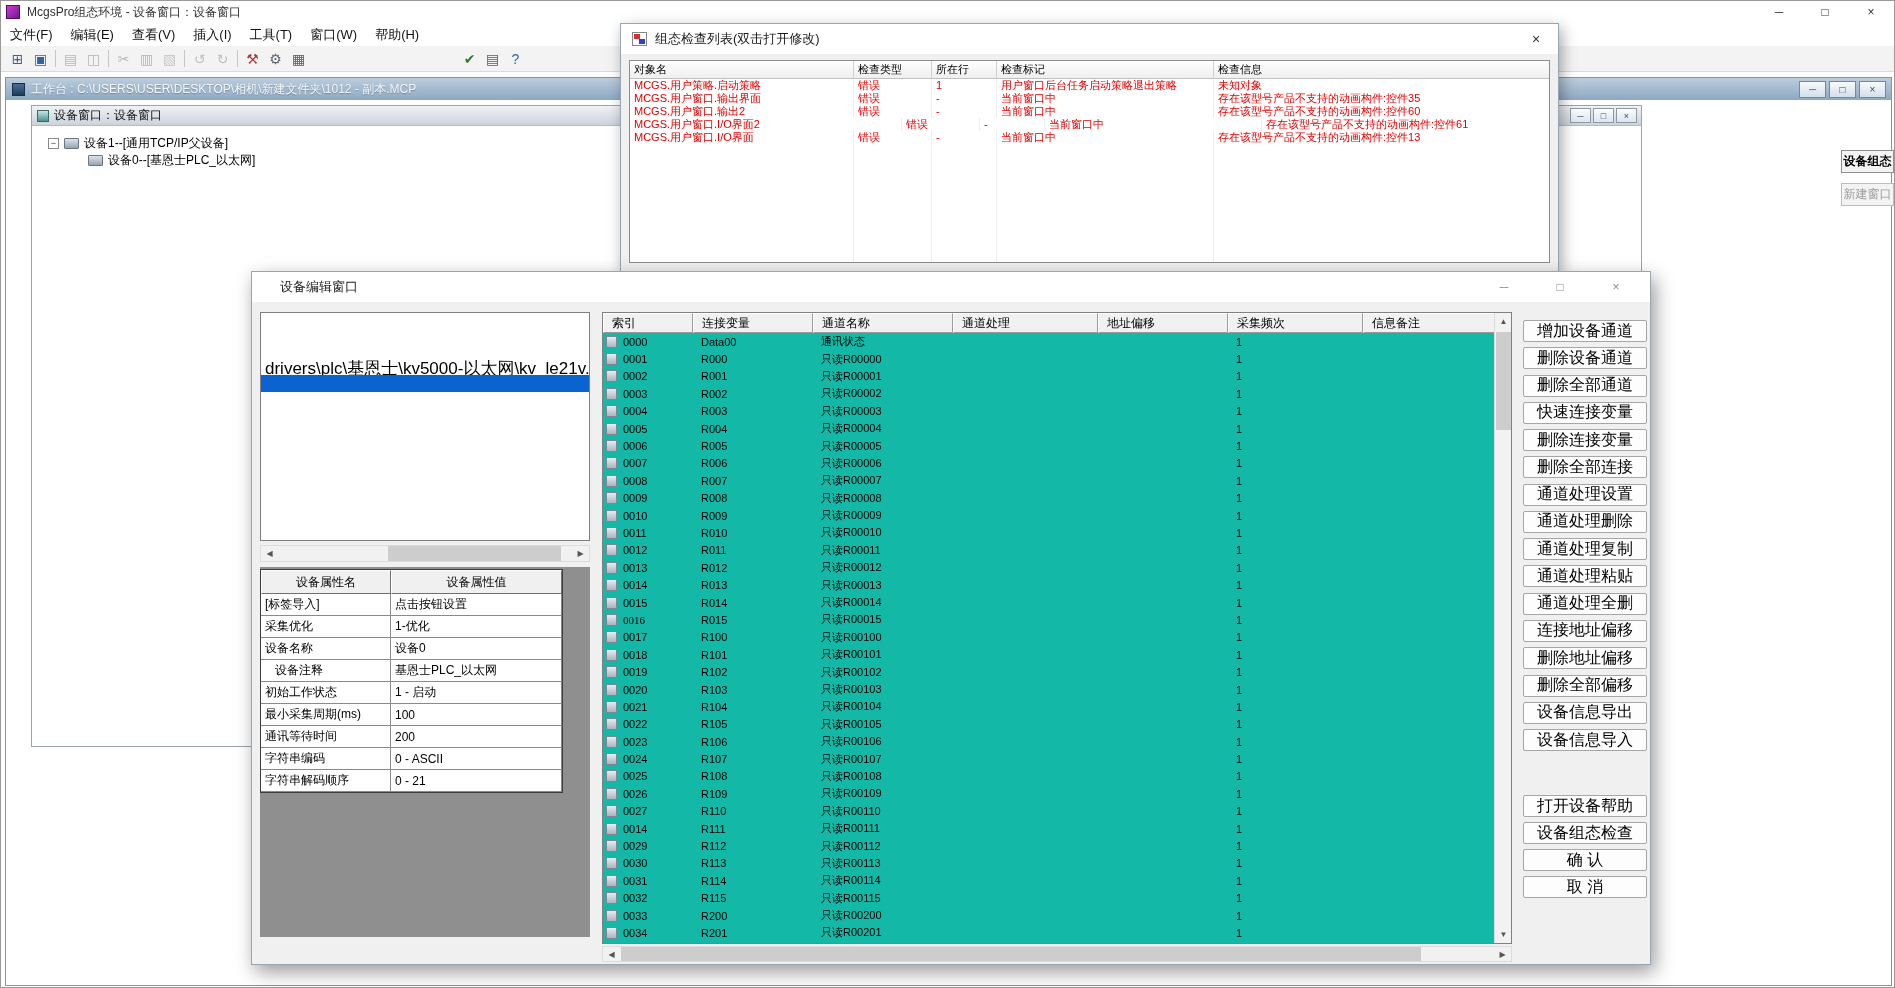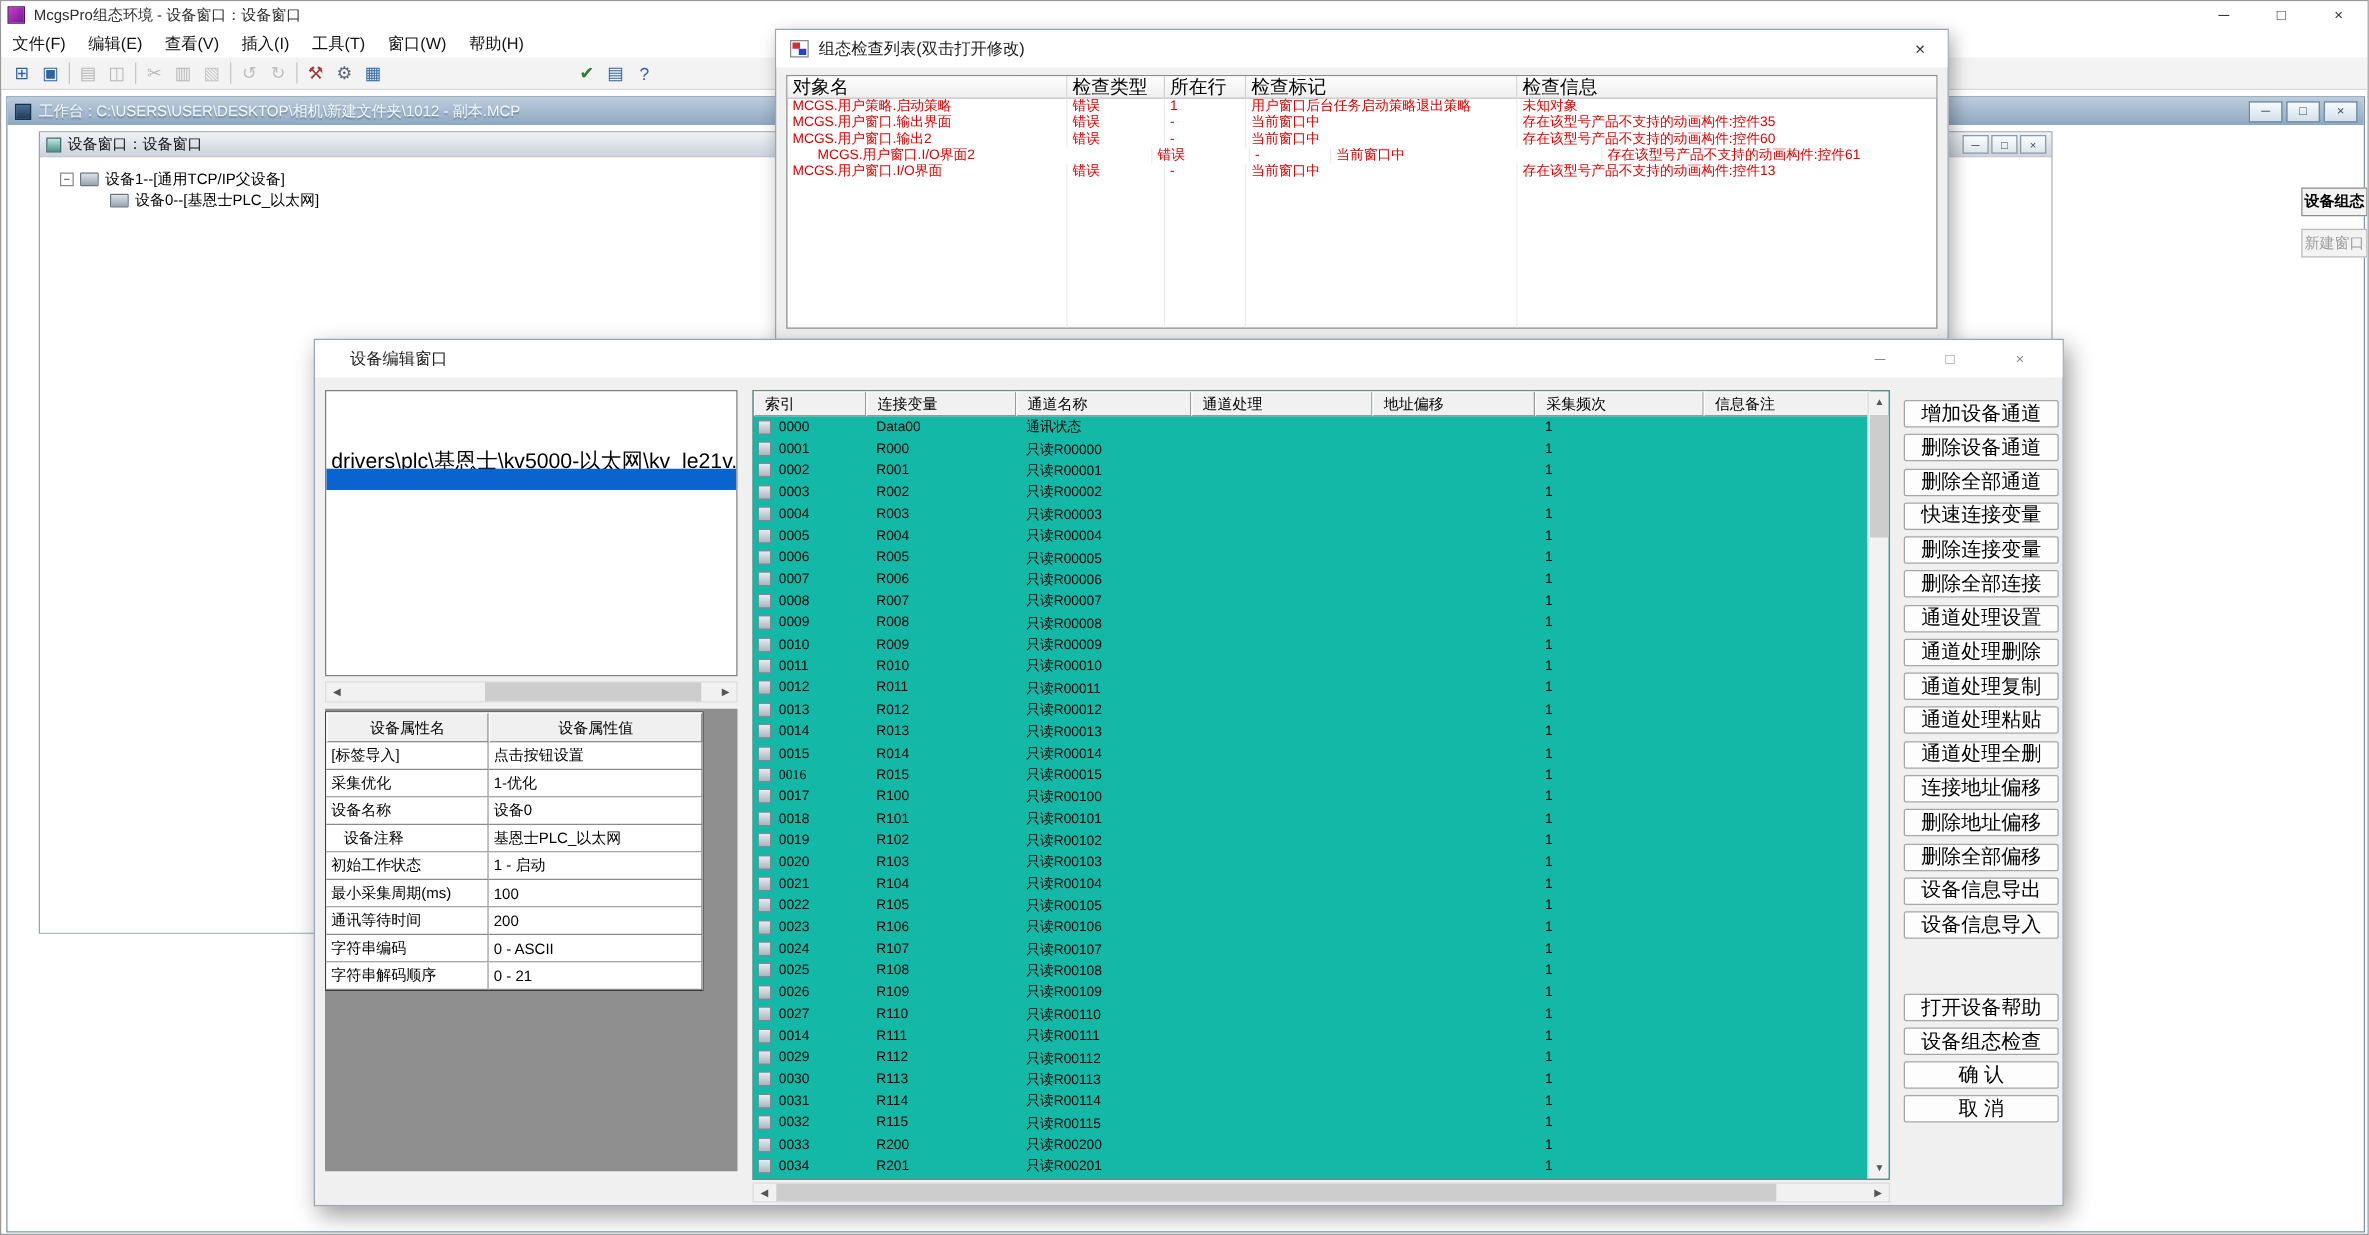--- a/index.html
+++ b/index.html
@@ -67,21 +67,21 @@
 
   
   .check-dialog{position:absolute;left:619px;top:22px;width:939px;height:249px;background:#f0f0f0;
                 border:1px solid #98a6b4;box-shadow:3px 5px 14px rgba(0,0,0,.35);z-index:5;}
   .chk-icon{width:15px;height:14px;margin:0 8px 0 11px;position:relative;background:#fff;border:1px solid #888;flex:none;}
   .chk-icon:before{content:"";position:absolute;left:1px;top:1px;width:6px;height:5px;background:#d03030;}
   .chk-icon:after{content:"";position:absolute;right:1px;bottom:1px;width:6px;height:5px;background:#2a42c8;}
   .chk-table{position:absolute;left:8px;top:36px;right:8px;bottom:8px;background:#fff;border:1px solid #8c8c8c;overflow:hidden;}
   .chk-header{display:flex;height:18px;}
   .chk-hcell{border-right:1px solid #d0d0d0;border-bottom:1px solid #c0c0c0;background:linear-gradient(#fefefe,#efefef);
-             padding-left:4px;font-size:15px;line-height:17px;white-space:nowrap;overflow:hidden;flex:none;}
+             padding-left:4px;font-size:11px;line-height:17px;white-space:nowrap;overflow:hidden;flex:none;}
   .chk-row{display:flex;height:13px;}
   .chk-cell{padding-left:4px;font-size:11px;line-height:13px;color:#e00000;border-right:1px solid #ededed;
             white-space:nowrap;overflow:hidden;flex:none;}
 
   
   .editor-dialog{position:absolute;left:250px;top:270px;width:1400px;height:694px;background:#f0f0f0;
                  border:1px solid #98a6b4;box-shadow:4px 7px 18px rgba(0,0,0,.4);z-index:6;}
   .ed-title{margin-left:28px;}
   .ed-controls{margin-left:auto;display:flex;margin-right:6px;}
   .ed-ctrl{width:56px;height:30px;display:flex;align-items:center;justify-content:center;color:#8d8d8d;font-size:12px;}
@@ -241,21 +241,21 @@
           <div class="chk-cell" style="width: 337px;">存在该型号产品不支持的动画构件:控件35</div>
         </div>
         <div class="chk-row">
           <div class="chk-cell" style="width: 224px;">MCGS.用户窗口.输出2</div>
           <div class="chk-cell" style="width: 78px;">错误</div>
           <div class="chk-cell" style="width: 65px;">-</div>
           <div class="chk-cell" style="width: 217px;">当前窗口中</div>
           <div class="chk-cell" style="width: 337px;">存在该型号产品不支持的动画构件:控件60</div>
         </div>
         <div class="chk-row">
-          <div class="chk-cell" style="width: 272px; margin-left: 20px;">MCGS.用户窗口.I/O界面2</div>
+          <div class="chk-cell" style="width: 272px;">MCGS.用户窗口.I/O界面2</div>
           <div class="chk-cell" style="width: 78px;">错误</div>
           <div class="chk-cell" style="width: 65px;">-</div>
           <div class="chk-cell" style="width: 217px;">当前窗口中</div>
           <div class="chk-cell" style="width: 337px;">存在该型号产品不支持的动画构件:控件61</div>
         </div>
         <div class="chk-row">
           <div class="chk-cell" style="width: 224px;">MCGS.用户窗口.I/O界面</div>
           <div class="chk-cell" style="width: 78px;">错误</div>
           <div class="chk-cell" style="width: 65px;">-</div>
           <div class="chk-cell" style="width: 217px;">当前窗口中</div>

